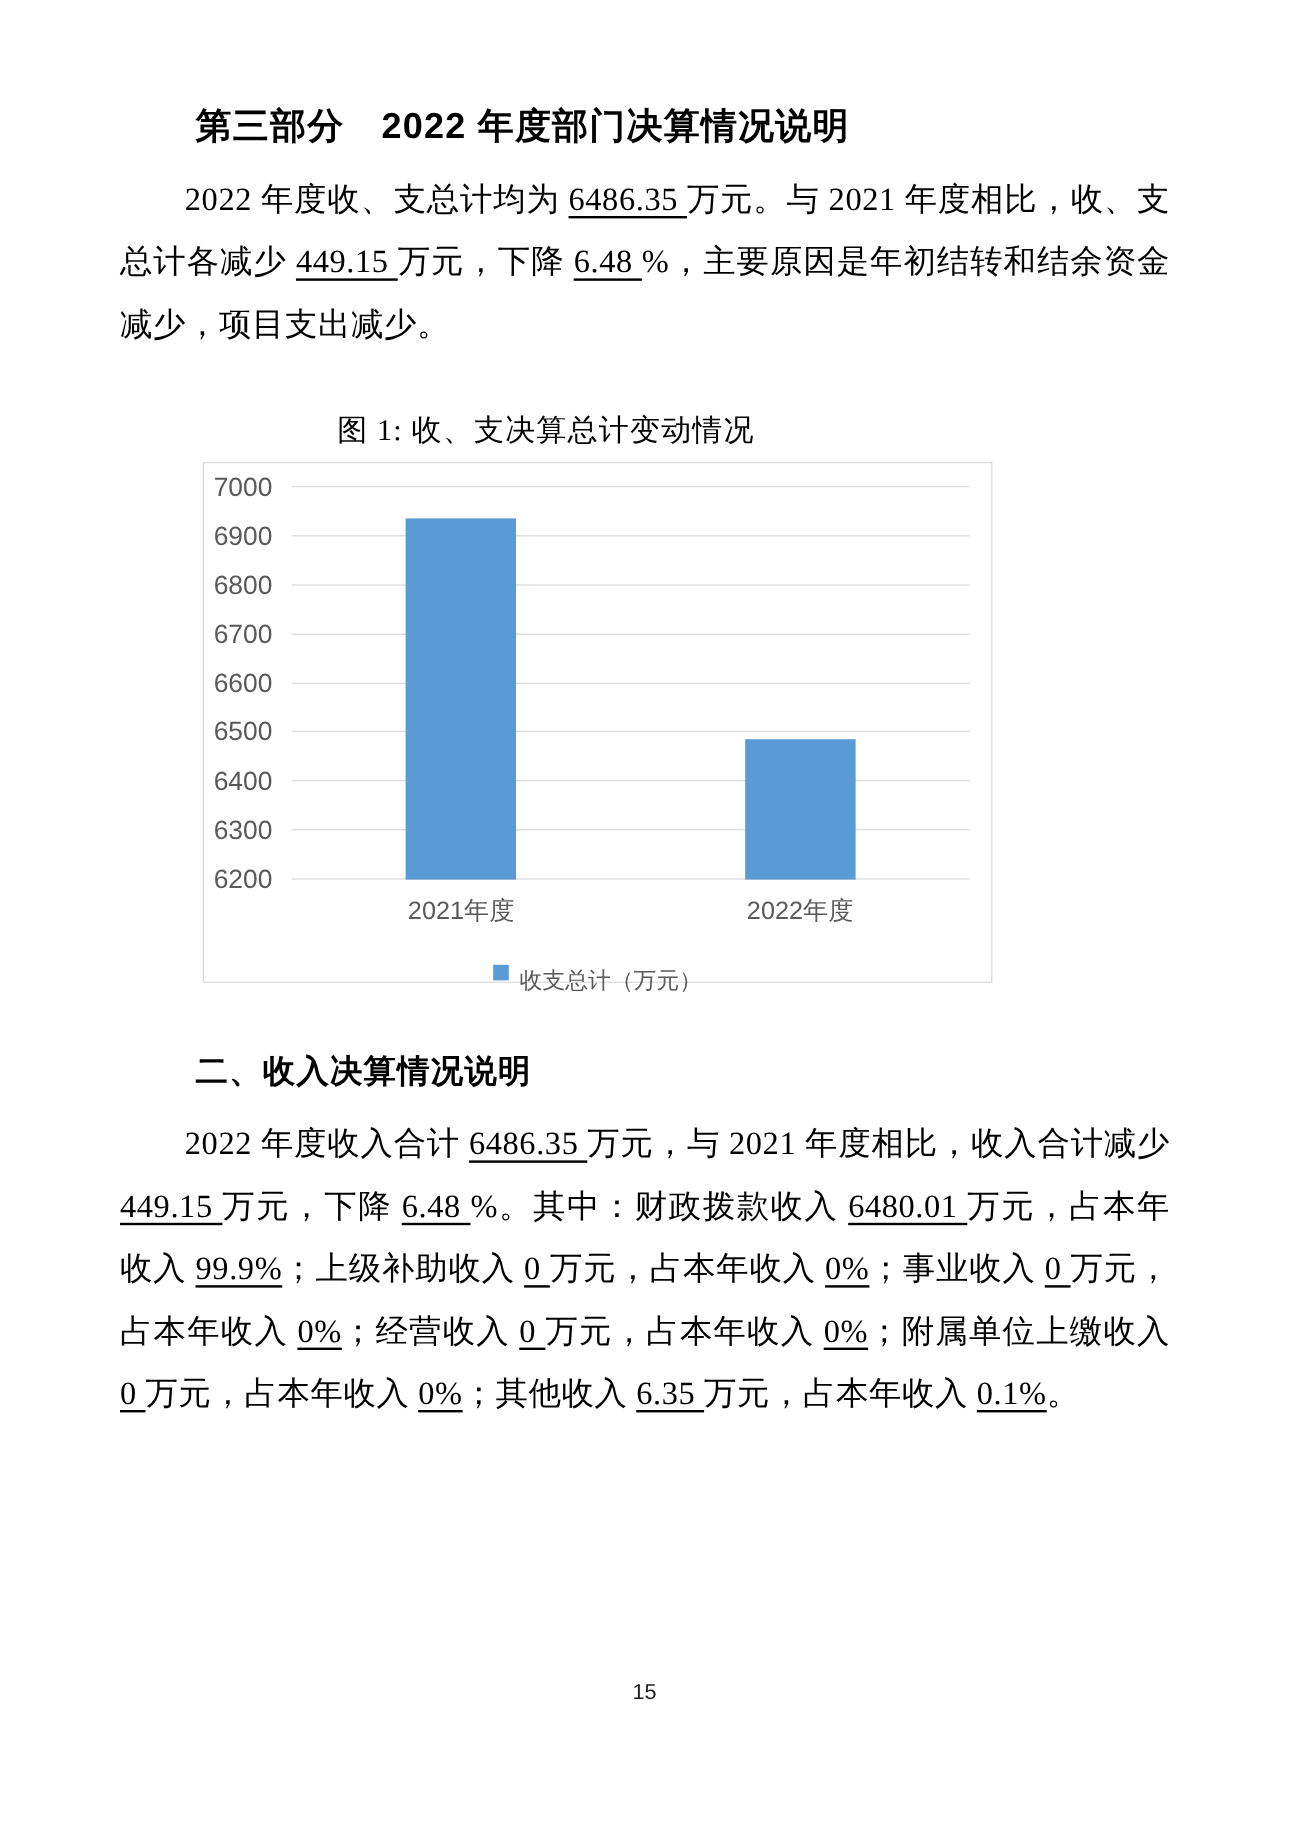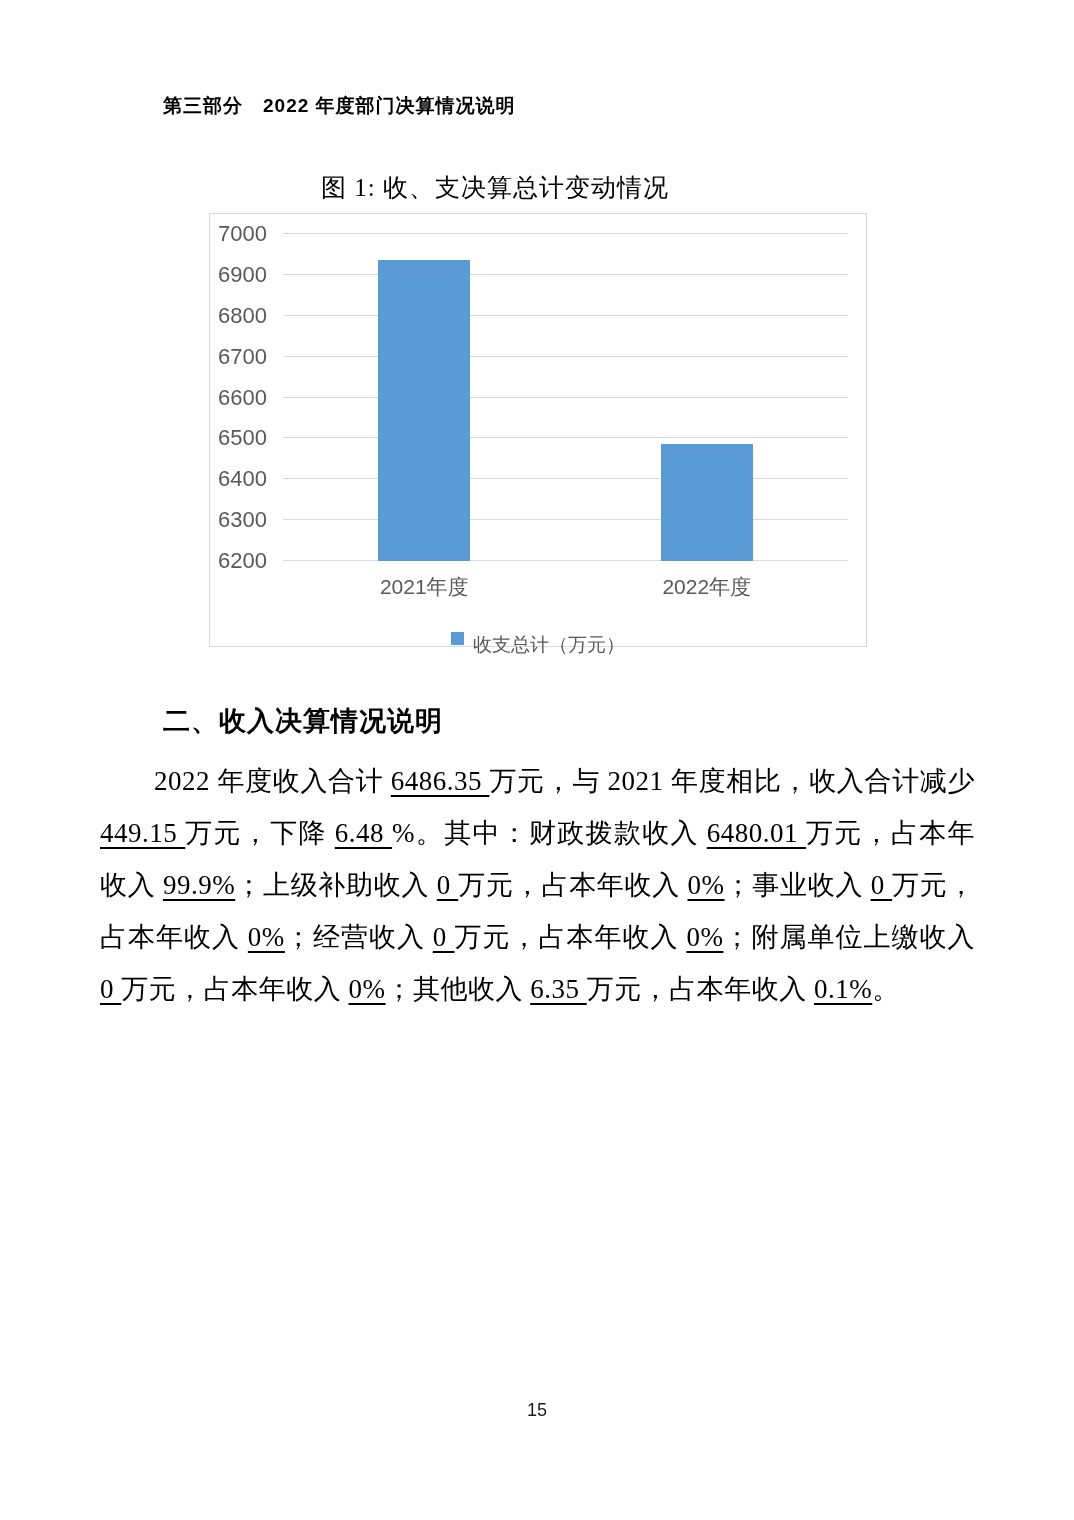--- a/index.html
+++ b/index.html
@@ -8,35 +8,35 @@
   *{margin:0;padding:0;box-sizing:border-box;}
   html,body{background:#ffffff;}
   body{
     width:1074px;height:1520px;position:relative;overflow:hidden;
     font-family:"Liberation Serif", serif;color:var(--ink);
   }
   .doc{padding:84px 99px 0 100px;}
 
   h1.part-title{
     font-family:"Liberation Sans", sans-serif;
-    font-size:19px;font-weight:bold;line-height:36px;
+    font-size:30px;font-weight:bold;line-height:36px;
     margin:4px 0 0 63px;letter-spacing:1px;
   }
   h2.sec-heading{
     font-family:"Liberation Sans", sans-serif;
     font-size:27px;font-weight:bold;line-height:36px;
     margin:20px 0 0 63px;letter-spacing:1px;
   }
   p.body-par{
     font-size:27px;line-height:52px;text-align:justify;
     text-indent:54px;margin:16px 0 0 0;letter-spacing:0.5px;
   }
   p.body-par .u{text-decoration:underline;text-underline-offset:5px;}
 
-  .figure-section{margin:46px 0 0 109px;width:572px;}
+  .figure-section{margin:46px 0 0 69px;width:572px;}
   .figure-title{
     font-size:25px;line-height:36px;text-align:center;
     margin-bottom:7px;letter-spacing:1px;
   }
   .chart-box{
     position:relative;width:658px;height:434px;
     border:1px solid var(--grid);background:#fff;
   }
   .chart-plot{position:absolute;left:73px;right:18px;top:20px;height:327px;}
   .gridline{position:absolute;left:0;right:0;height:1px;background:var(--grid);}
@@ -64,20 +64,21 @@
   }
 </style>
 </head>
 <body>
 
 <div class="doc">
 
   <h1 class="part-title">第三部分　2022 年度部门决算情况说明</h1>
 
 
+  <p class="body-par"><span>2022 年度收、支总计均为 </span><span class="u">6486.35 </span><span>万元。与 2021 年度相比，收、支总计各减少 </span><span class="u">449.15 </span><span>万元，下降 </span><span class="u">6.48 </span><span>%，主要原因是年初结转和结余资金减少，项目支出减少。</span></p>
 
   <div class="figure-section">
     <div class="figure-title">图 1: 收、支决算总计变动情况</div>
 
     <div class="chart-box">
       <div class="chart-plot">
           <div class="gridline" style="bottom: 0%;"></div>
           <div class="ytick" style="bottom: 0%;">6200</div>
           <div class="gridline" style="bottom: 12.5%;"></div>
           <div class="ytick" style="bottom: 12.5%;">6300</div>

